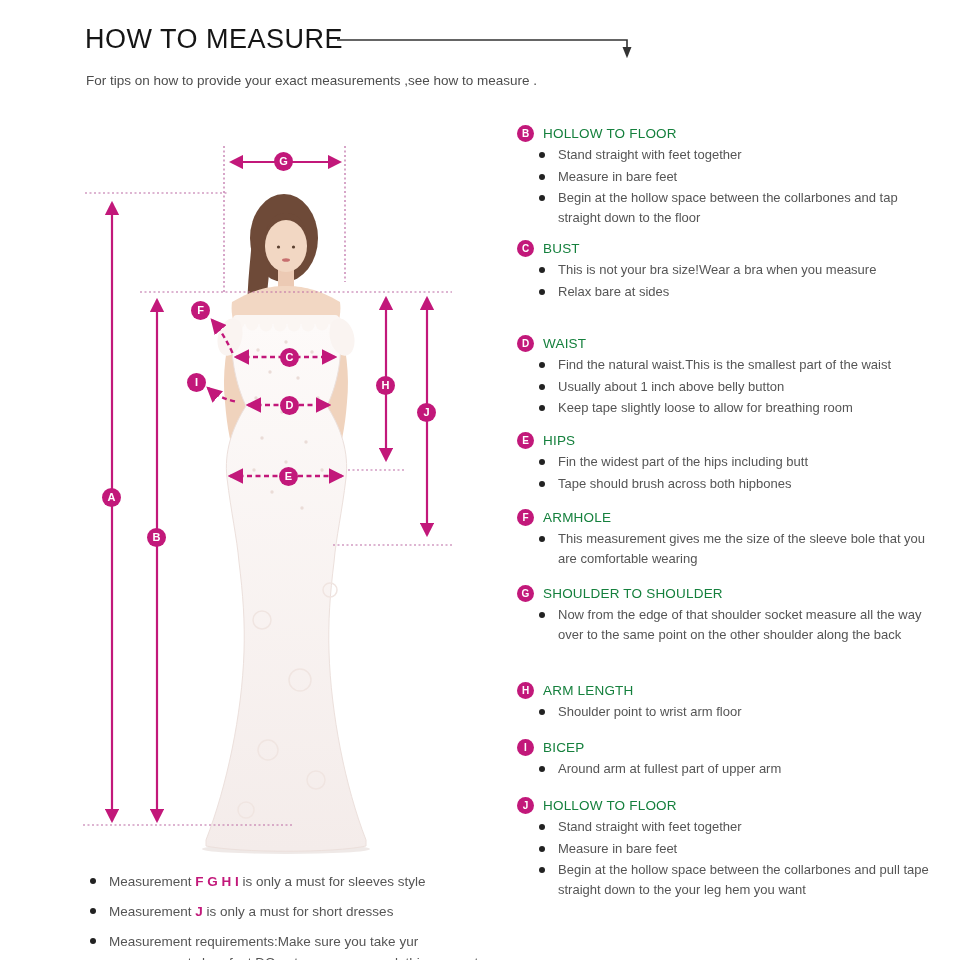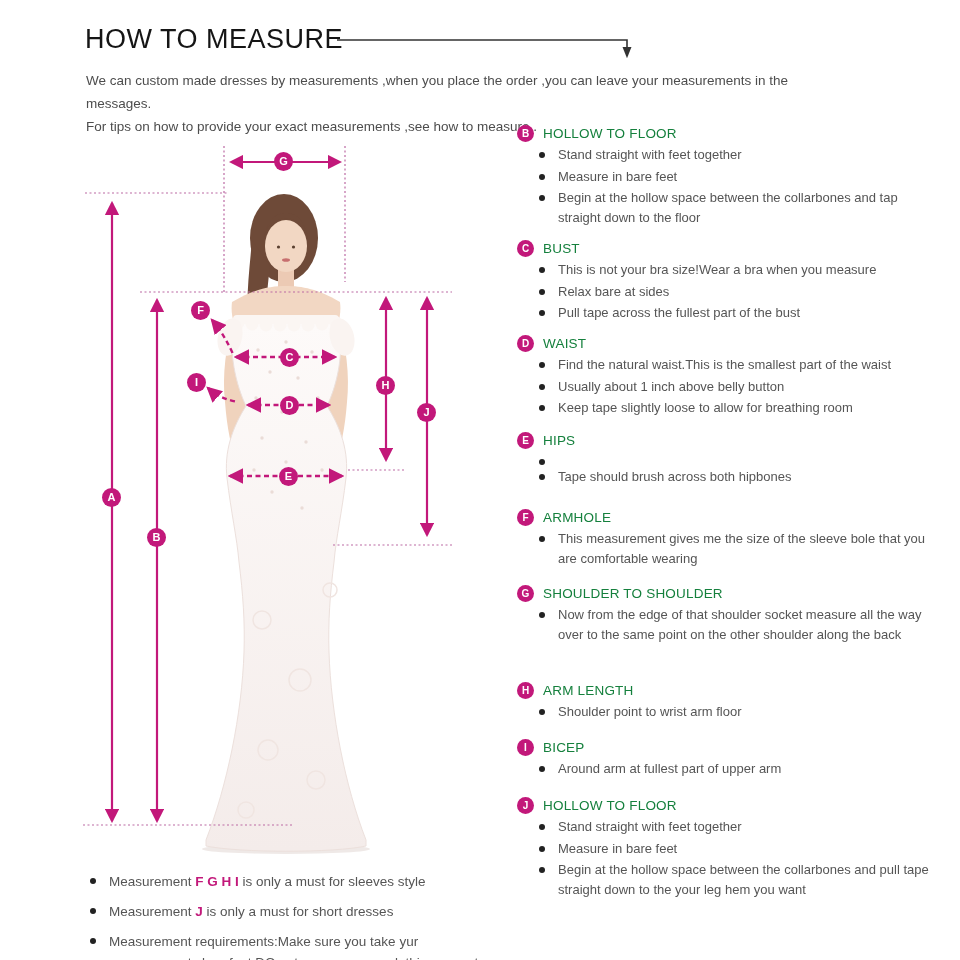--- a/index.html
+++ b/index.html
@@ -33,21 +33,20 @@
   .ntext{font-size:13.5px;line-height:21px;color:#555;max-width:400px;}
   .hl{color:var(--accent);font-weight:bold;}
 </style>
 </head>
 <body>
 
 <div id="canvas" style="--accent:#C2187A;">
 
   <div class="abs page-title">HOW TO MEASURE</div>
   <div class="abs intro">
-    <div>We can custom made dresses by measurements ,when you place the order ,you can leave your measurements in the messages.</div>
     <div>For tips on how to provide your exact measurements ,see how to measure .</div>
   </div>
 
   <svg id="fig" class="abs" width="960" height="960" viewBox="0 0 960 960">
     <defs>
       <linearGradient id="dressGrad" x1="0" y1="0" x2="0" y2="1">
         <stop offset="0" stop-color="#fdfaf9"></stop>
           <stop offset="1" stop-color="#f4ecea"></stop>
       </linearGradient>
       <marker id="am" viewBox="0 0 10 10" refX="8.5" refY="5" markerWidth="6.5" markerHeight="6.5" orient="auto-start-reverse">
@@ -184,24 +183,20 @@
         </div>
       <ul class="bullets">
         <li class="bullet">
             <span class="dot"></span>
             <span class="btext">This is not your bra size!Wear a bra when you measure</span>
           </li>
         <li class="bullet">
             <span class="dot"></span>
             <span class="btext">Relax bare at sides</span>
           </li>
-        <li class="bullet">
-            <span class="dot"></span>
-            <span class="btext">Pull tape across the fullest part of the bust</span>
-          </li>
       </ul>
     </div>
 
     <div class="section" style="top:210px;">
       <div class="sec-head">
           <span class="sec-badge">D</span>
         <span class="sec-title">WAIST</span>
         </div>
       <ul class="bullets">
         <li class="bullet">
@@ -220,20 +215,21 @@
     </div>
 
     <div class="section" style="top:307px;">
       <div class="sec-head">
           <span class="sec-badge">E</span>
         <span class="sec-title">HIPS</span>
         </div>
       <ul class="bullets">
         <li class="bullet">
             <span class="dot"></span>
+            <span class="btext">Fin the widest part of the hips including butt</span>
           </li>
         <li class="bullet">
             <span class="dot"></span>
             <span class="btext">Tape should brush across both hipbones</span>
           </li>
       </ul>
     </div>
 
     <div class="section" style="top:384px;">
       <div class="sec-head">

